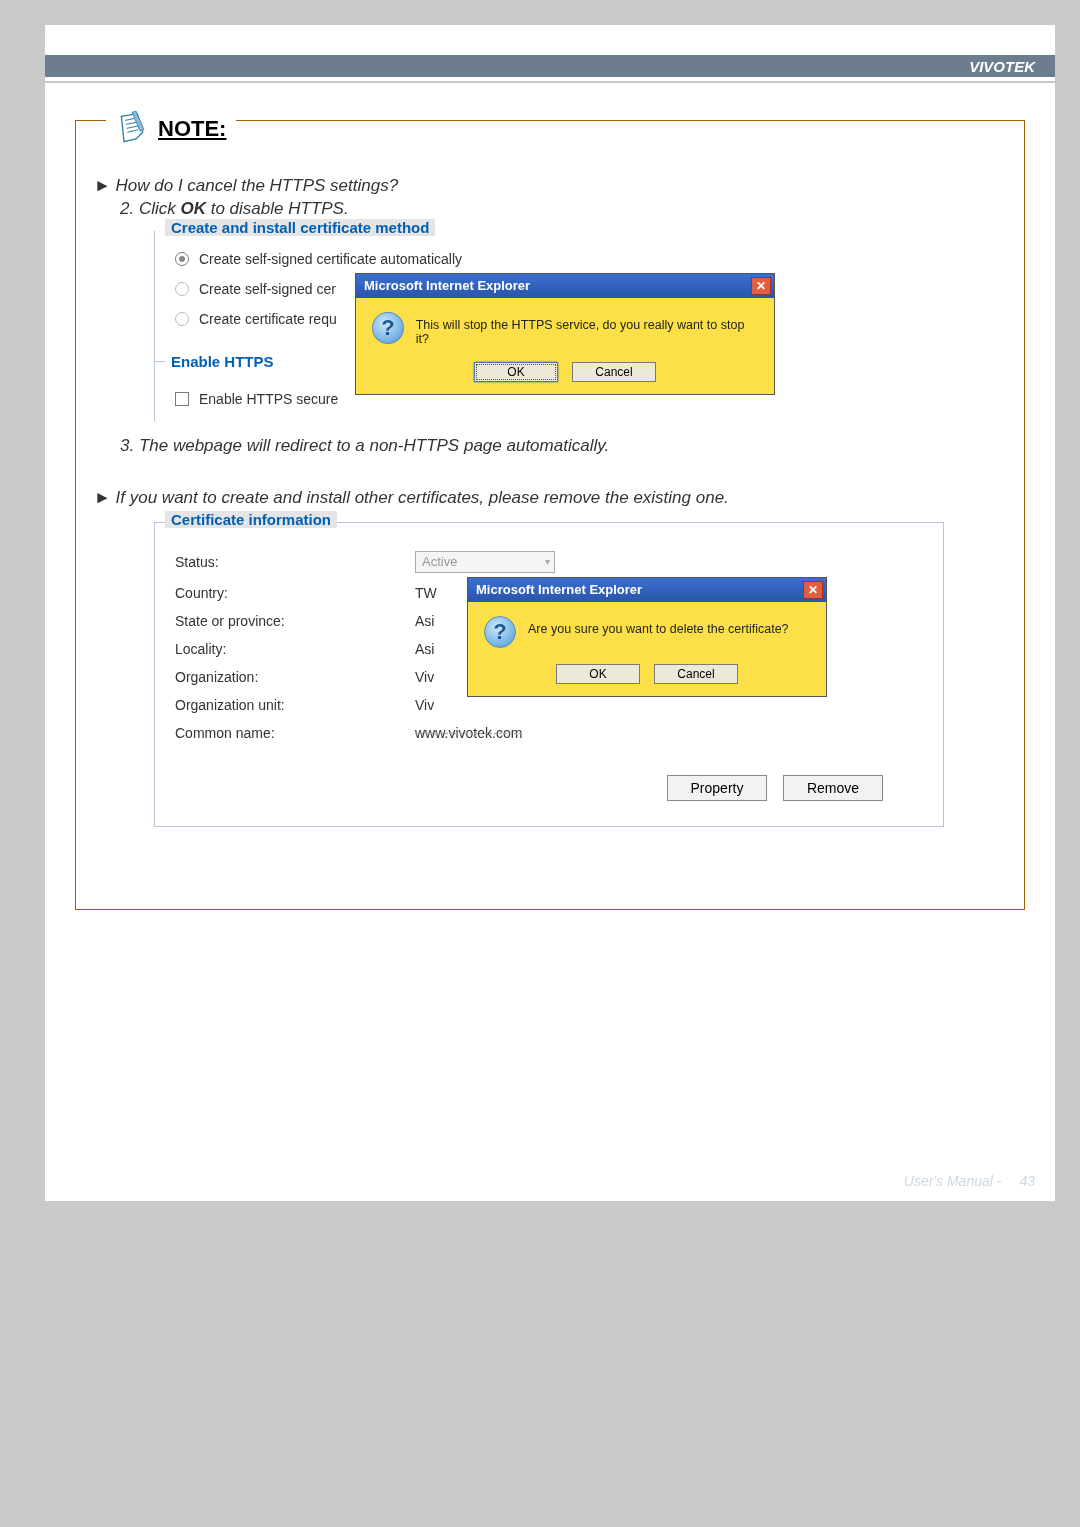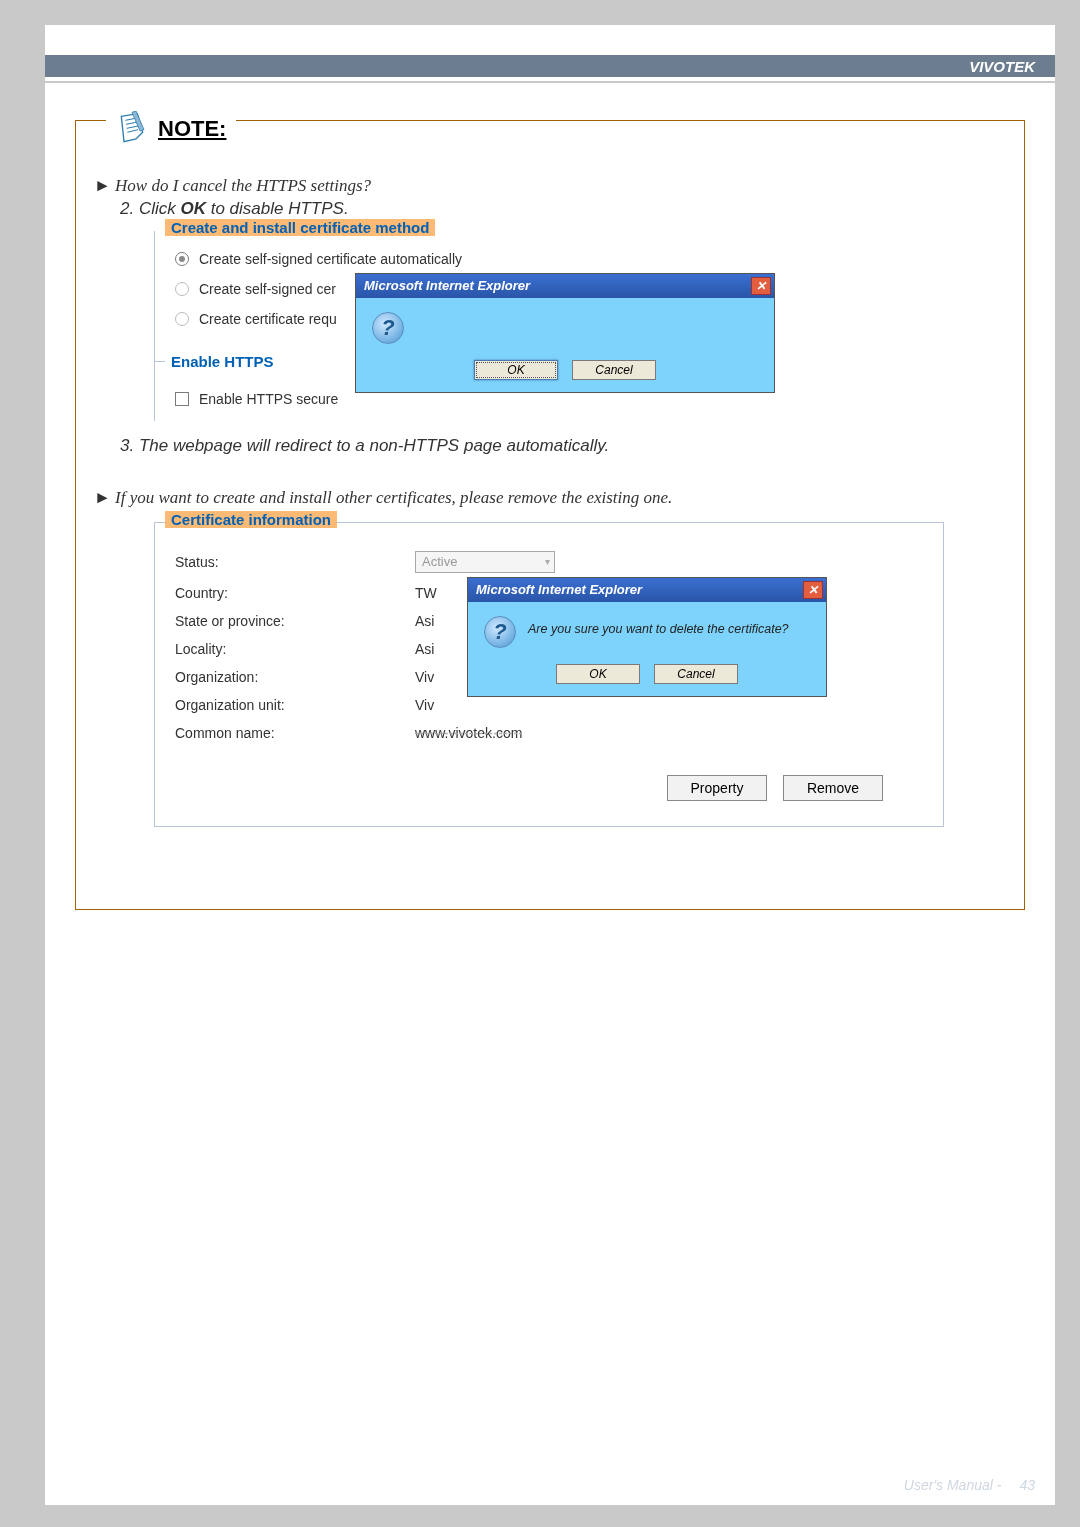--- a/index.html
+++ b/index.html
@@ -8,21 +8,21 @@
     background: #c9c9c9;
     width: 1080px;
     height: 1527px;
     position: relative;
   }
   .page {
     position: absolute;
     left: 45px;
     top: 25px;
     width: 1010px;
-    height: 1480px;
+    height: 1176px;
     background: #ffffff;
   }
   .header-bar {
     position: absolute;
     right: 0;
     top: 30px;
     height: 22px;
     background: #6b7d8f;
     width: 100%;
     display: flex;
@@ -67,21 +67,21 @@
     text-decoration: underline;
     font-family: "Comic Sans MS", cursive, sans-serif;
     color: #000;
   }
   .note-content {
     padding: 55px 18px 20px 18px;
     font-size: 17px;
   }
   .q-line {
     font-style: italic;
-    font-family: Liberation Serif, serif;
+    font-family: Liberation Sans, sans-serif;
     color: #333;
     margin-bottom: 2px;
   }
   .q-line::before { content: "► "; font-style: normal; }
   .step {
     font-style: italic;
     font-family: "Trebuchet MS", Arial, sans-serif;
     color: #333;
     padding-left: 26px;
     line-height: 1.35;
@@ -95,21 +95,21 @@
     margin: 10px 10px 10px 60px;
     width: 770px;
     height: 190px;
     border-left: 1px solid #b6c6d6;
     border-bottom: none;
   }
   .legend {
     position: absolute;
     left: 10px;
     top: -12px;
-    background: #fdba74;
+    background: #e5e5e5;
     padding: 0 6px;
     color: #0060b6;
     font-weight: bold;
     font-size: 15px;
   }
   .radio-row, .check-row {
     position: absolute;
     font-size: 14px;
     color: #333;
     display: flex;
@@ -140,24 +140,23 @@
   }
   .enable-top-rule {
     position: absolute;
     height: 1px;
     background: #b6c6d6;
   }
 
   
   .ie-dialog {
     position: absolute;
-    background: #7dd3fc;
+    background: #fde047;
     border: 1px solid #555;
     font-size: 12px;
-    font-style: italic;
   }
   .ie-titlebar {
     background: linear-gradient(to bottom, #3a6fd1, #2a55a8);
     color: #fff;
     font-weight: bold;
     padding: 3px 3px 3px 8px;
     display: flex;
     justify-content: space-between;
     align-items: center;
     font-size: 13px;
@@ -309,20 +308,21 @@
           <span>Enable HTTPS secure</span>
         </div>
 
         <div class="ie-dialog" style="left:200px; top:42px; width:420px;">
           <div class="ie-titlebar">
             <span>Microsoft Internet Explorer</span>
             <span class="ie-close">✕</span>
           </div>
           <div class="ie-body">
             <span class="ie-qicon">?</span>
+            <span class="ie-msg">This will stop the HTTPS service, do you really want to stop it?</span>
           </div>
           <div class="ie-buttons">
             <div class="ie-btn focus">OK</div>
             <div class="ie-btn">Cancel</div>
           </div>
         </div>
       </div>
 
       <div class="step" style="margin-top:14px;">3. The webpage will redirect to a non-HTTPS page automatically.</div>
 

